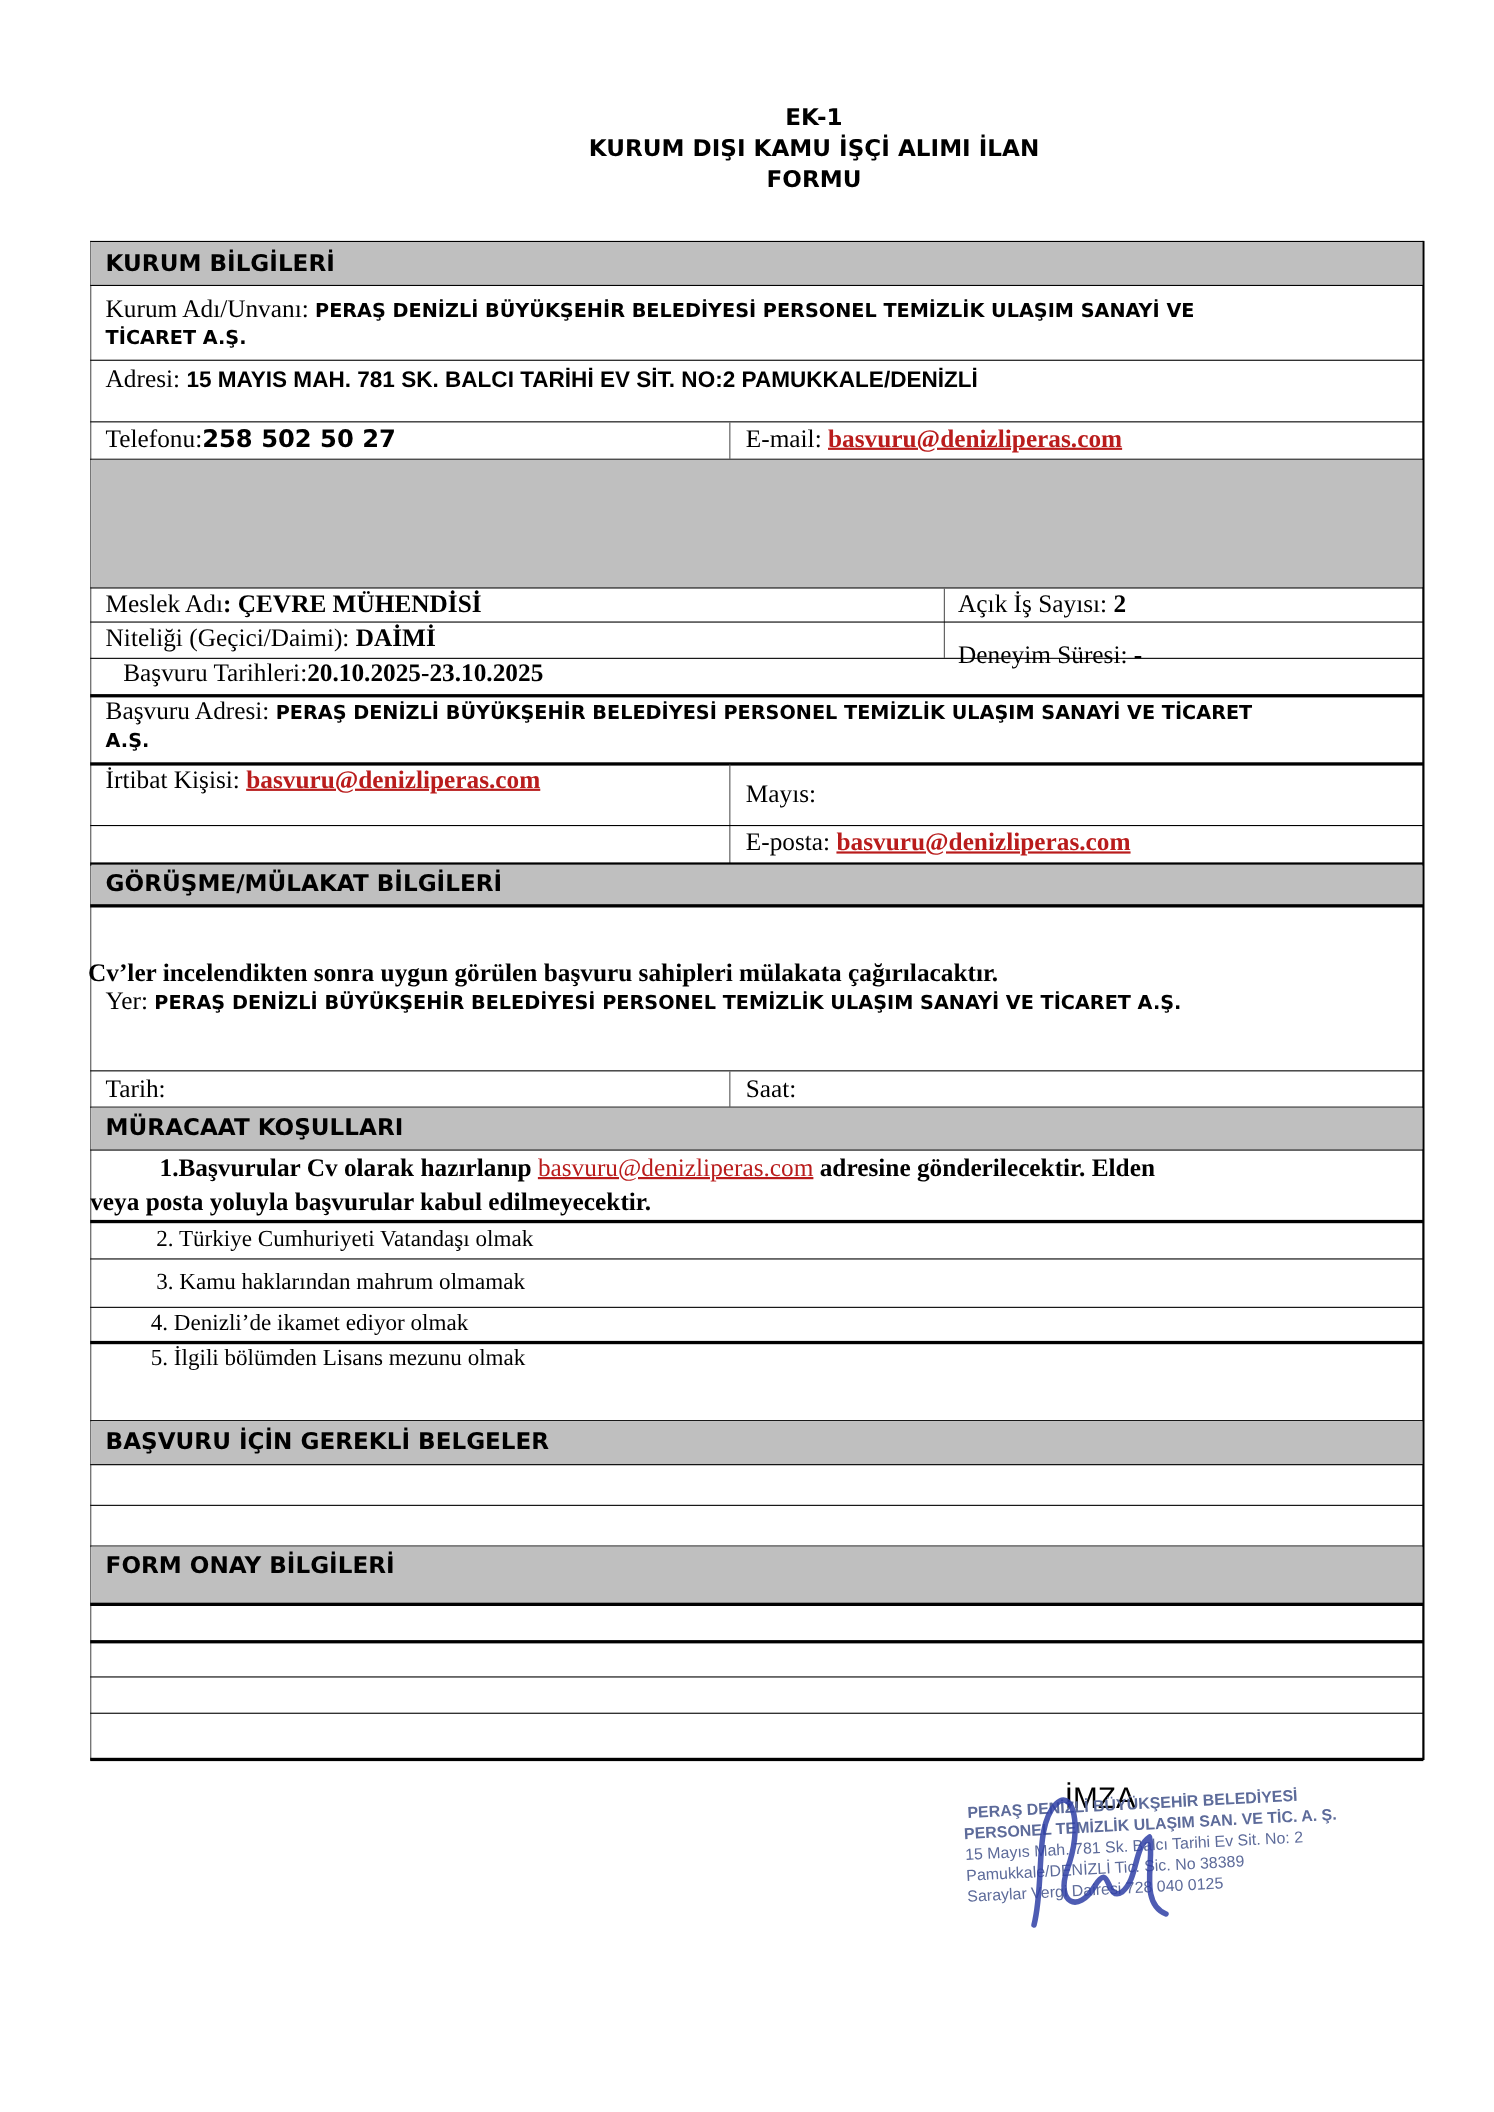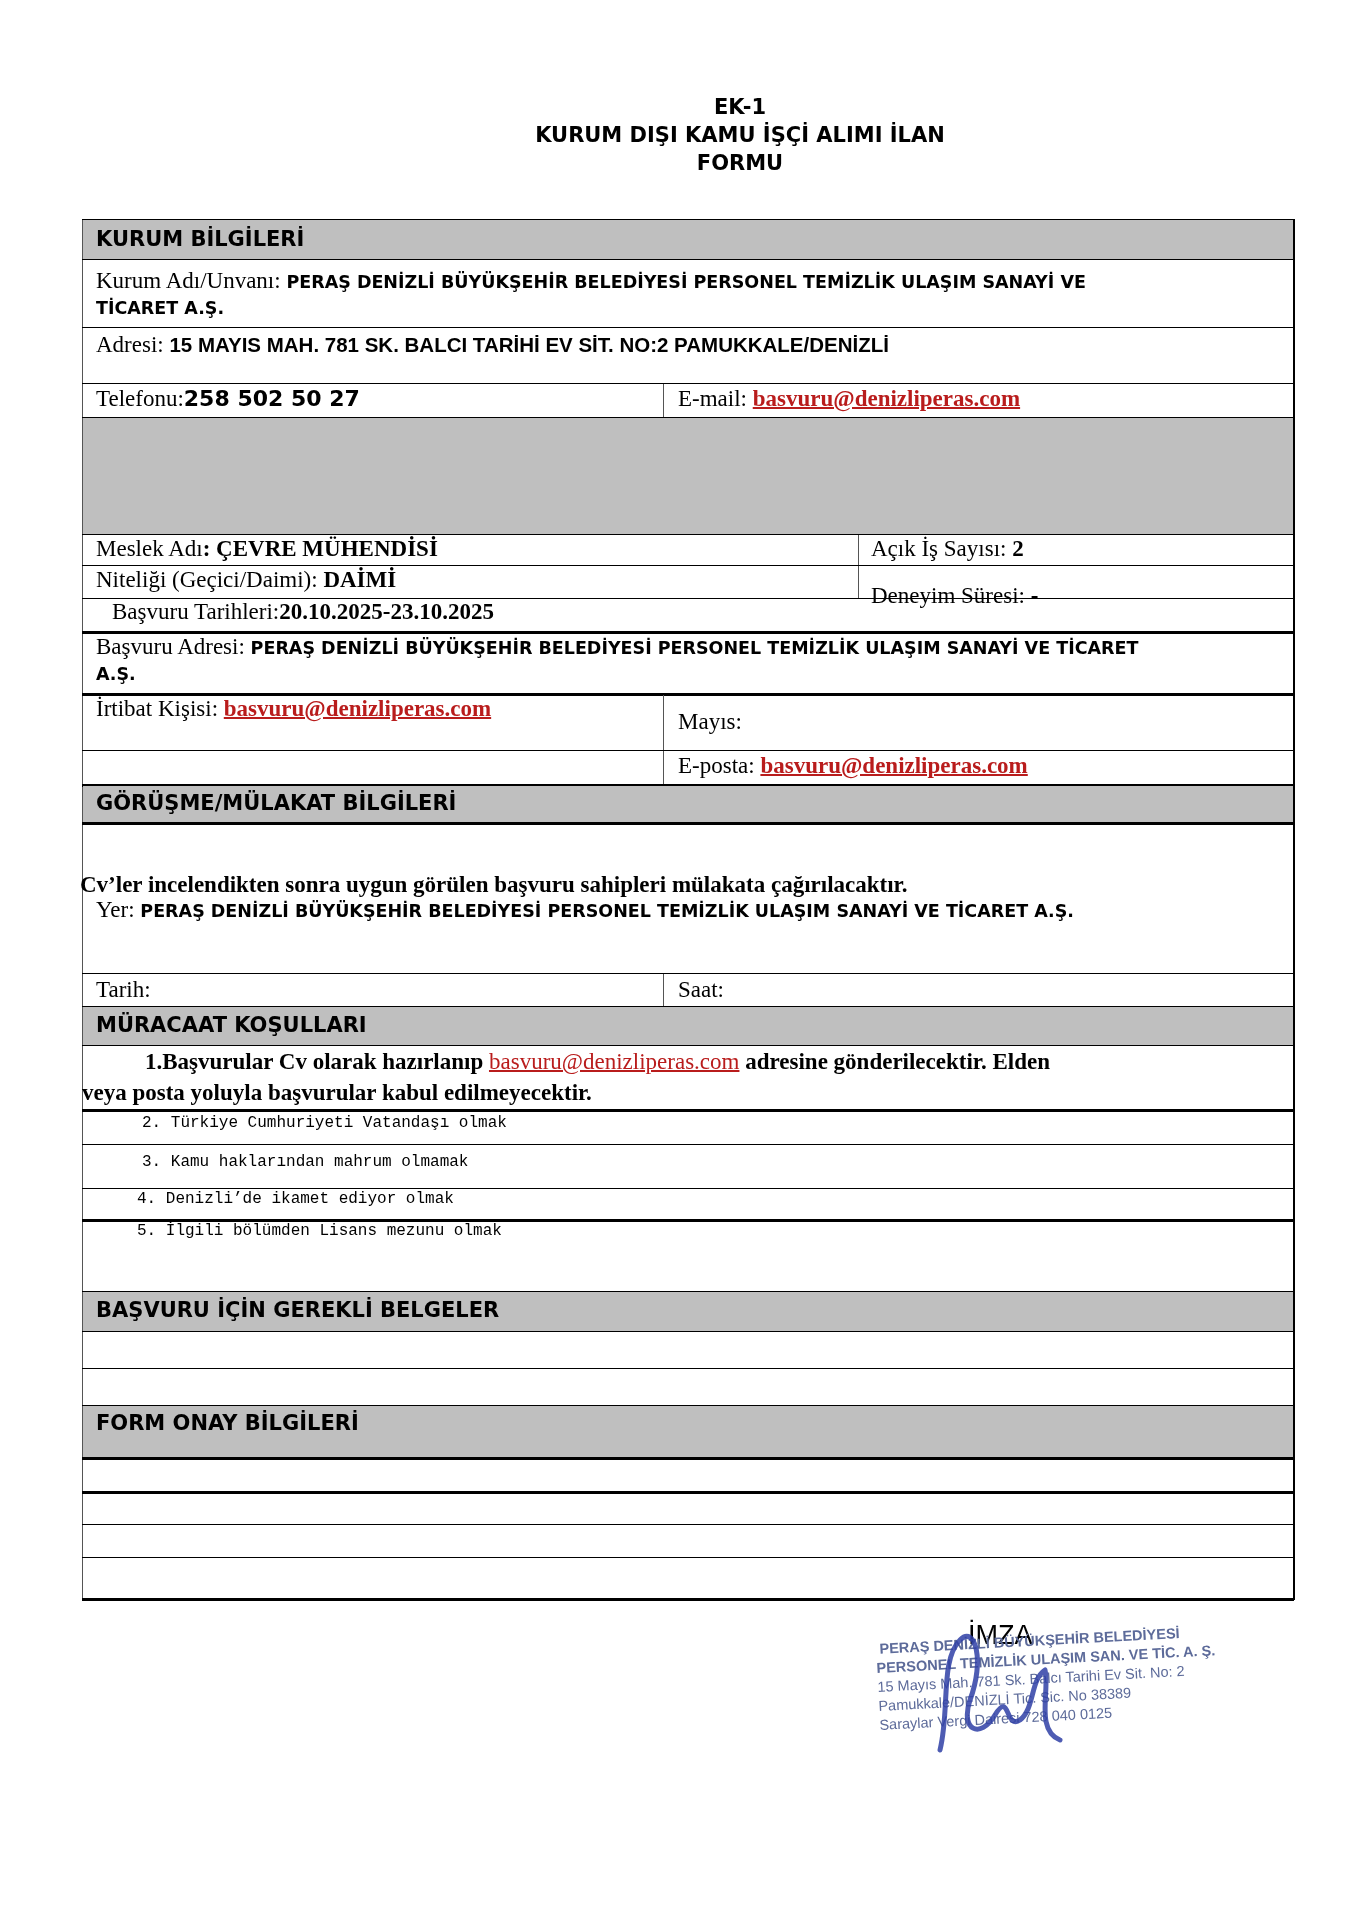--- a/index.html
+++ b/index.html
@@ -18,21 +18,21 @@
 
   .sec-title { position: absolute; left: 96px; font-family: "DejaVu Sans", sans-serif; font-weight: bold;
     font-size: 21px; white-space: nowrap; }
   .serif { font-family: "Liberation Serif", serif; font-size: 23px; white-space: nowrap; position: absolute; }
   .sans-b { font-family: "DejaVu Sans", sans-serif; font-weight: bold; font-size: 17.5px; }
   .arial-b { font-family: "Liberation Sans", sans-serif; font-weight: bold; font-size: 20.5px; }
   .phone-b { font-family: "DejaVu Sans", sans-serif; font-weight: bold; font-size: 22px; }
   .b { font-weight: bold; }
   .link { color: #b91c1c; font-weight: bold; text-decoration: underline; text-decoration-thickness: 2px; }
   .ulb { text-decoration-thickness: 2px; }
-  .item { font-family: Liberation Mono, monospace; font-size: 16px; position: absolute; white-space: nowrap; }
+  .item { font-family: Liberation Serif, serif; font-size: 21px; position: absolute; white-space: nowrap; }
 
   .stamp { position: absolute; left: 875px; top: 1640px; width: 300px; height: 130px;
     font-family: "Liberation Sans", sans-serif; font-weight: bold; color: #5d6b9a; font-size: 14.5px;
     transform: rotate(-3deg); transform-origin: left top; line-height: 19px; }
   .stamp div { white-space: nowrap; }
   .imza { position: absolute; left: 968px; top: 1620px; font-family: "Liberation Sans", sans-serif; font-size: 27px; }
 </style>
 </head>
 <body>
 

